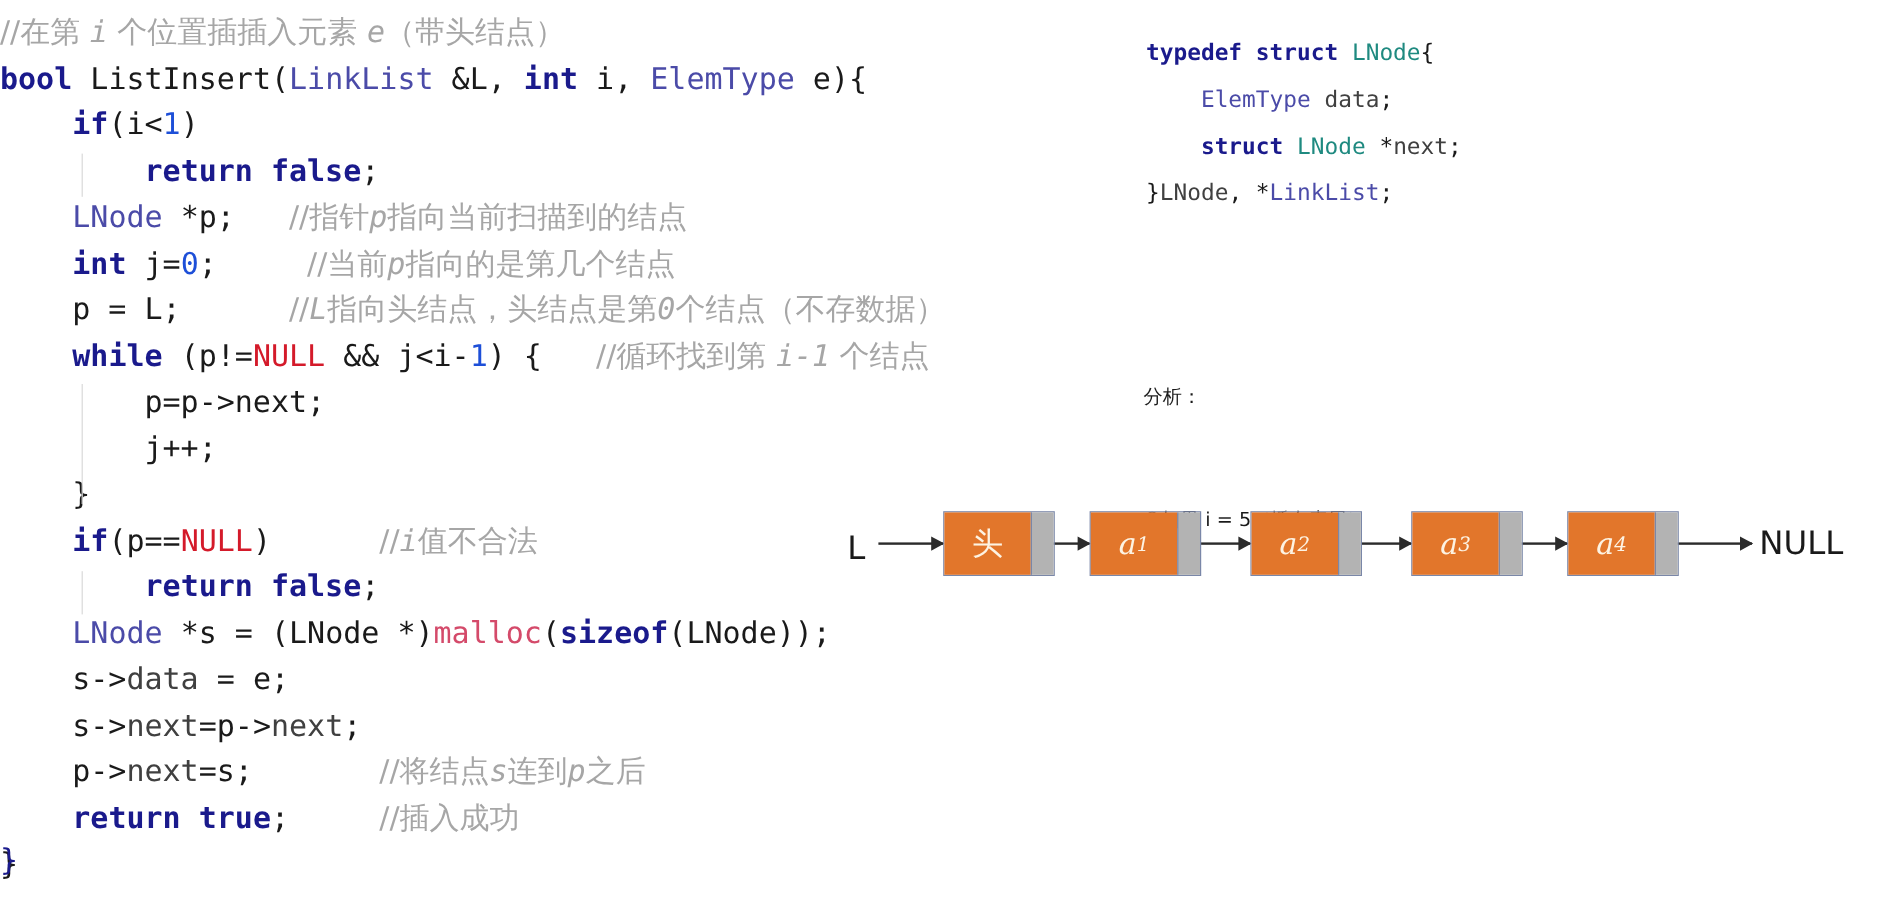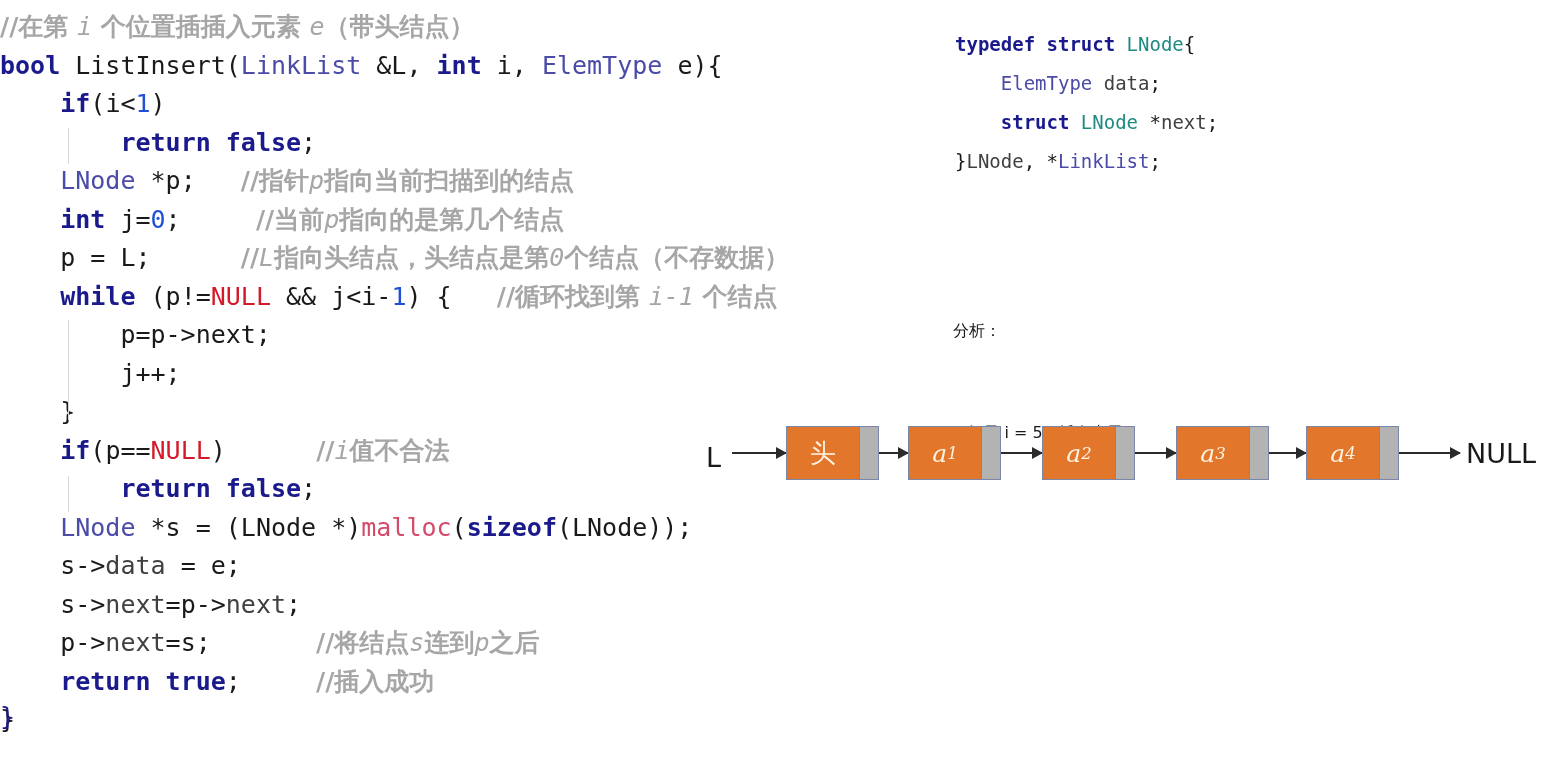--- a/index.html
+++ b/index.html
@@ -19,21 +19,21 @@
   
   .kw      { color: #1a1a8c; font-weight: bold; }   
   .kw2     { color: #4b4ba8; }                      
   .plain   { color: #1a1a1a; }
   .num     { color: #1d4fd8; }
   .nullk   { color: #d41a2a; }
   .fn      { color: #d44a6a; }                      
   .member  { color: #404040; }                      
   .teal    { color: #1f8a80; }                      
   .cmt     { color: #a6a6a6; font-style: italic; }
-  .cmt-cn  { color: #a6a6a6; font-style: normal; font-family: "DejaVu Sans", sans-serif; font-weight: bold; }
+  .cmt-cn  { color: #a6a6a6; font-style: normal; font-family: "DejaVu Sans", sans-serif; }
 
   
   #code-panel {
     position: absolute;
     left: 0px;
     top: 8px;
     width: 900px;
     font-size: 25px;
     line-height: 38.5px;
     white-space: pre;

